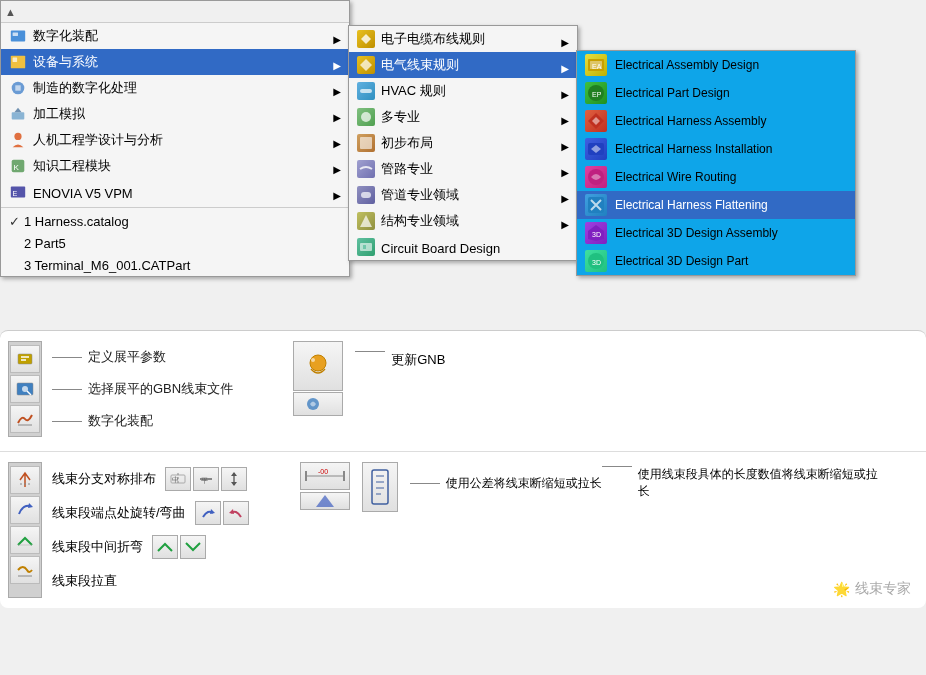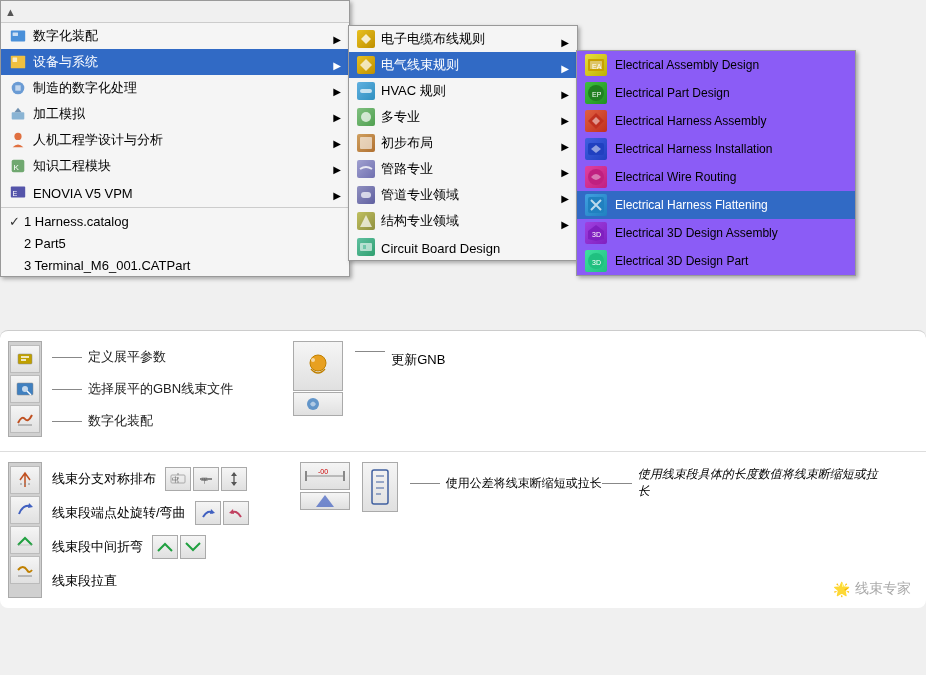--- a/index.html
+++ b/index.html
@@ -101,21 +101,21 @@
     .menu-l2-item.highlighted {
       background: #316AC5;
       color: white;
     }
 
     
     .menu-l3 {
       position: absolute;
       top: 50px; left: 576px;
       width: 280px;
-      background: #8b5cf6;
+      background: #0ea5e9;
       border: 1px solid #999;
       box-shadow: 2px 2px 4px rgba(0,0,0,0.3);
     }
     .menu-l3-item {
       display: flex;
       align-items: center;
       padding: 3px 8px;
       height: 28px;
       cursor: pointer;
     }
@@ -694,21 +694,21 @@
           <line x1="10" y1="22" x2="18" y2="22" stroke="#4060a0" stroke-width="1"></line>
           <line x1="10" y1="28" x2="15" y2="28" stroke="#4060a0" stroke-width="1"></line>
         </svg>
       </div>
 
       <div style="display:flex; flex-direction:row; padding-top:4px;">
         <div style="display:flex; align-items:center; height:34px;">
           <div style="width:30px; height:1px; background:#888; margin-right:6px;"></div>
           <span style="font-size:12px; max-width:220px;">使用公差将线束断缩短或拉长</span>
         </div>
-        <div style="display:flex; align-items:center; height:34px;font-style:italic;">
+        <div style="display:flex; align-items:flex-start; height:34px;">
           <div style="width:30px; height:1px; background:#888; margin-right:6px;"></div>
           <span style="font-size:12px; max-width:250px;">使用线束段具体的长度数值将线束断缩短或拉长</span>
         </div>
       </div>
     </div>
 
   </div>
 
   <div class="watermark">
     <span>🌟</span>

